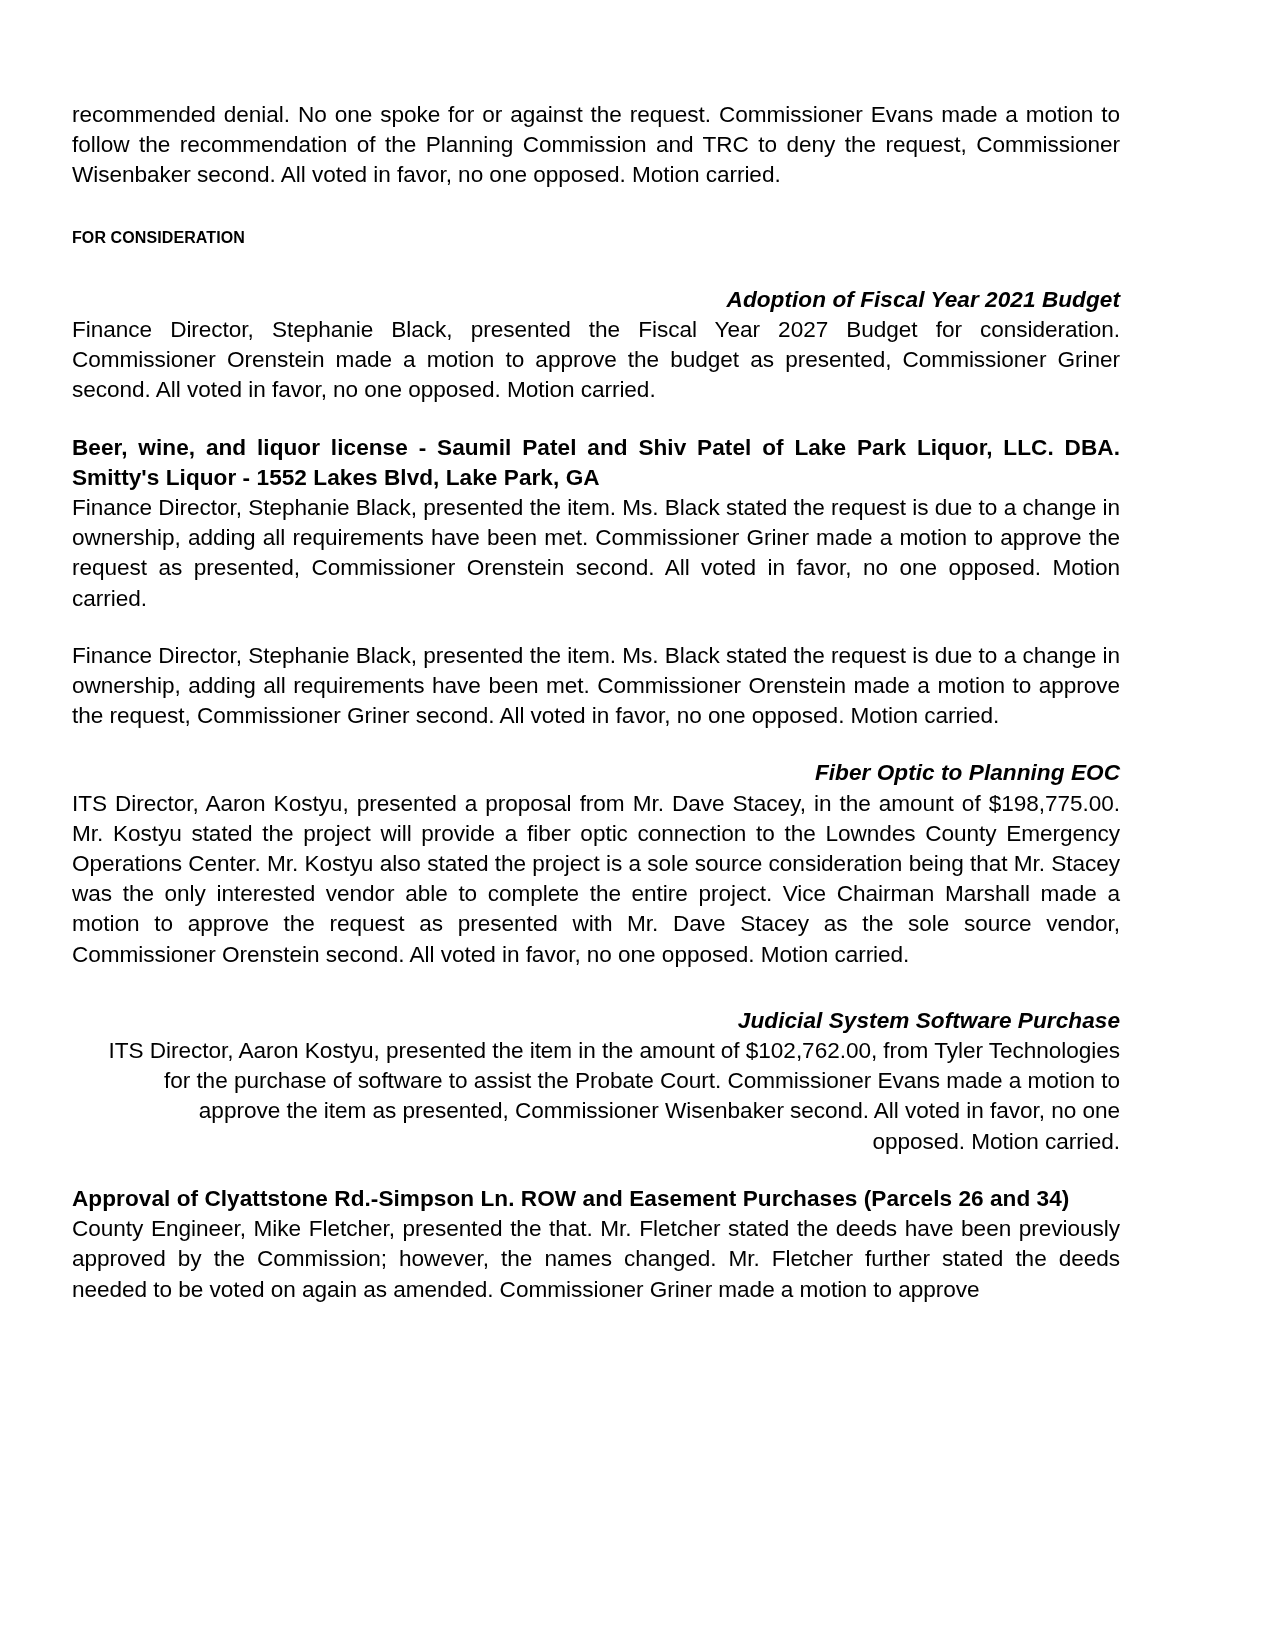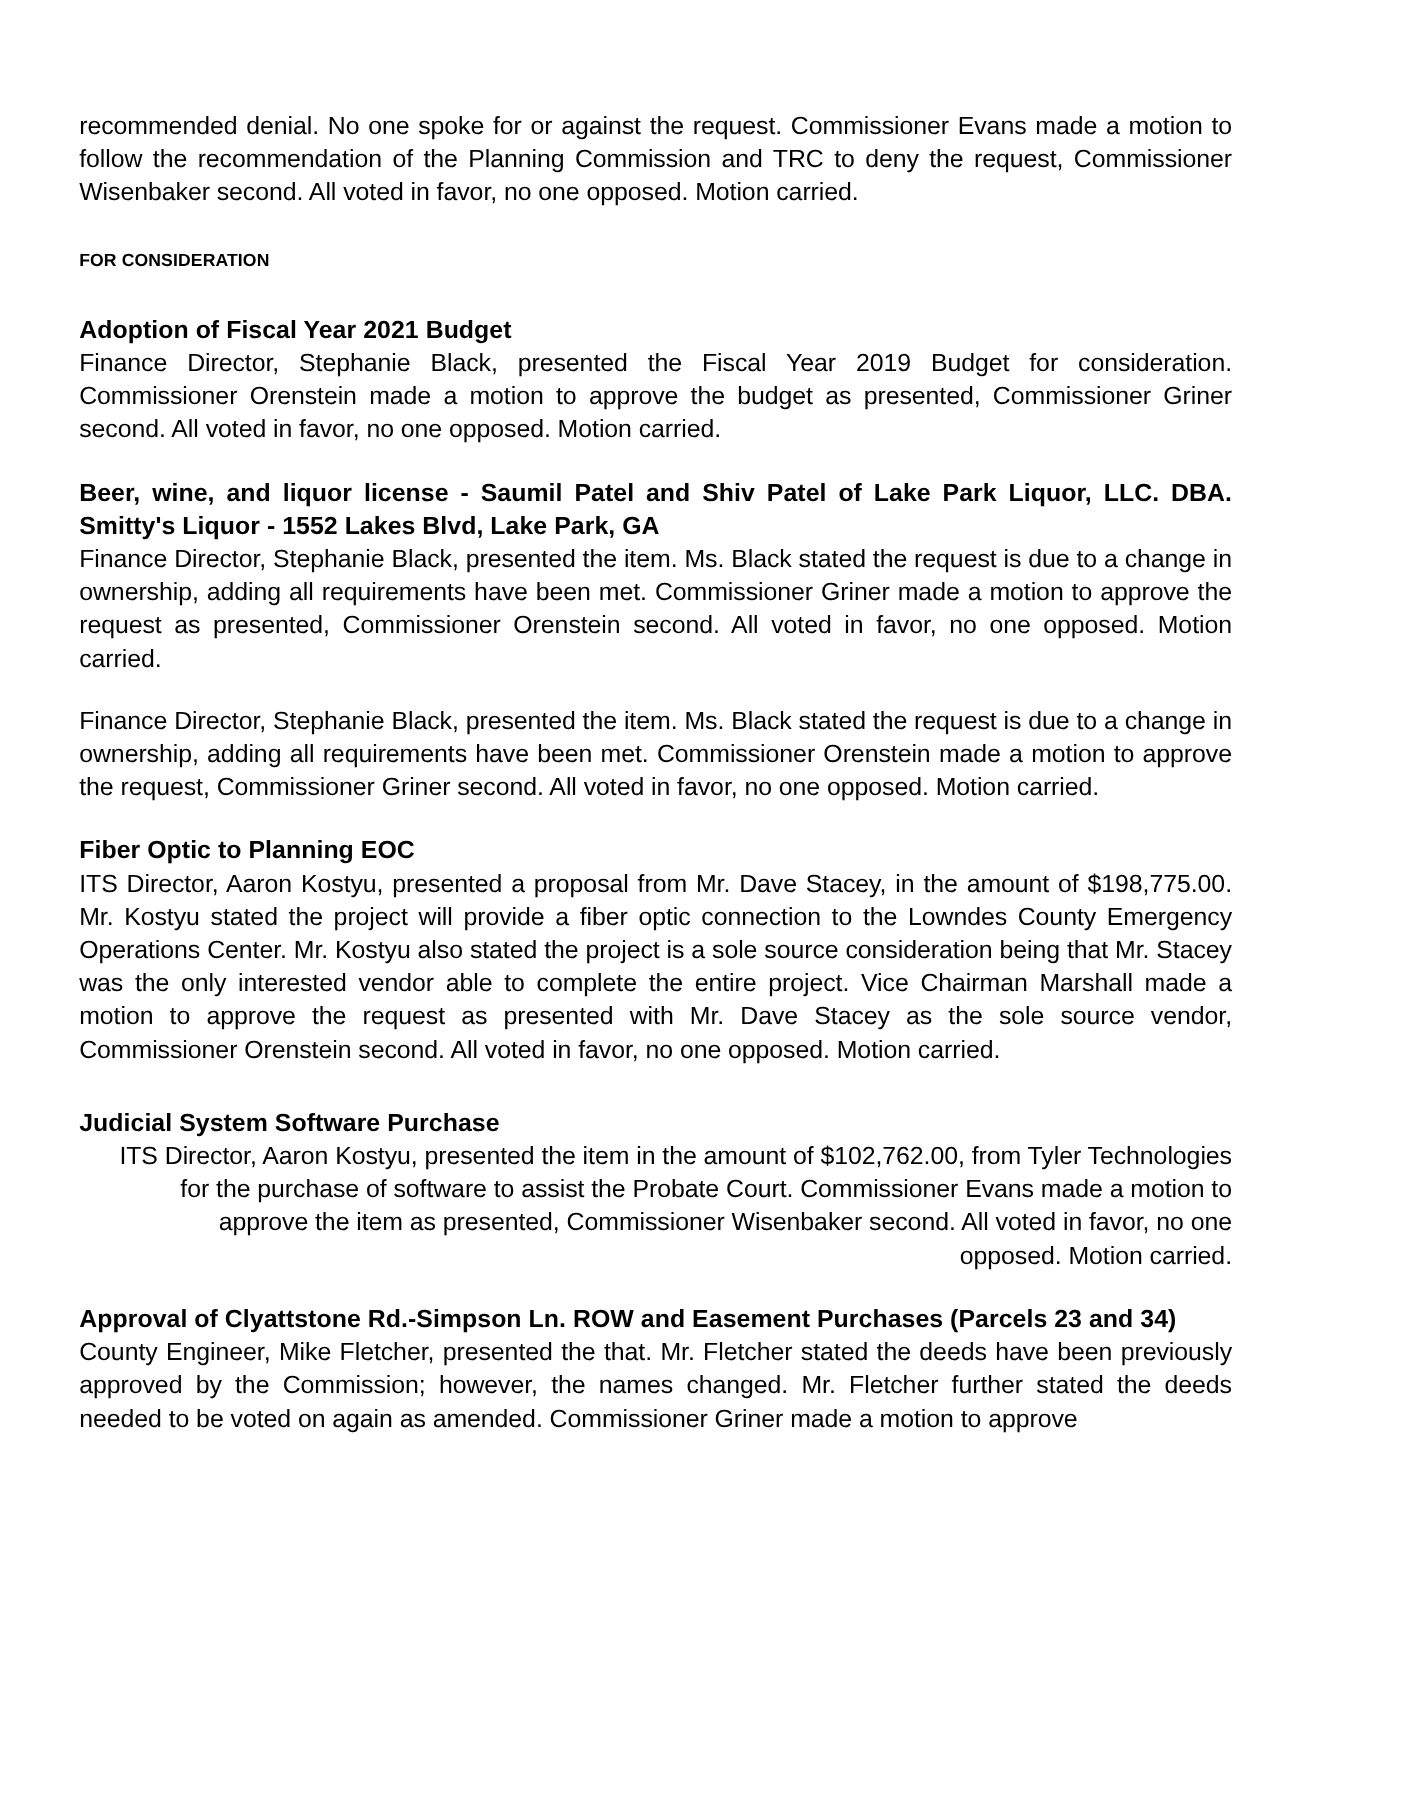--- a/index.html
+++ b/index.html
@@ -48,42 +48,43 @@
   h3.item-heading {
     margin: 0;
     font-size: 22.6px;
     line-height: 30.2px;
     font-weight: bold;
     text-align: justify;
     text-justify: inter-word;
     letter-spacing: 0.05px;
   }
   h3.item-heading.single {
-    text-align: left;
+    text-align: right;
+    font-style: italic;
   }
   .gap-md { height: 27px; }
   .gap-lg { height: 32px; }
   .gap-xl { height: 36px; }
 </style>
 </head>
 <body>
 
 <div class="page">
   <div class="doc-body">
 
     <p class="para">recommended denial.  No one spoke for or against the request.  Commissioner Evans made a motion to follow the recommendation of the Planning Commission and TRC to deny the request, Commissioner Wisenbaker second.  All voted in favor, no one opposed.  Motion carried.</p>
 
     <div class="gap-lg"></div>
 
     <h2 class="section-heading">FOR CONSIDERATION</h2>
 
     <div class="gap-lg"></div>
 
     <h3 class="item-heading single">Adoption of Fiscal Year 2021 Budget</h3>
-    <p class="para">Finance Director, Stephanie Black, presented the Fiscal Year 2019 Budget for consideration.  Commissioner Orenstein made a motion to approve the budget as presented, Commissioner Griner second.  All voted in favor, no one opposed.  Motion carried.</p>
+    <p class="para">Finance Director, Stephanie Black, presented the Fiscal Year 2027 Budget for consideration.  Commissioner Orenstein made a motion to approve the budget as presented, Commissioner Griner second.  All voted in favor, no one opposed.  Motion carried.</p>
 
     <div class="gap-md"></div>
 
     <h3 class="item-heading">Beer, wine, and liquor license - Saumil Patel and Shiv Patel of Lake Park Liquor, LLC. DBA. Smitty's Liquor - 1552 Lakes Blvd, Lake Park, GA</h3>
     <p class="para">Finance Director, Stephanie Black, presented the item.  Ms. Black stated the request is due to a change in ownership, adding all requirements have been met.  Commissioner Griner made a motion to approve the request as presented, Commissioner Orenstein second.  All voted in favor, no one opposed.  Motion carried.</p>
 
     <div class="gap-md"></div>
 
     <p class="para">Finance Director, Stephanie Black, presented the item.  Ms. Black stated the request is due to a change in ownership, adding all requirements have been met.  Commissioner Orenstein made a motion to approve the request, Commissioner Griner second.  All voted in favor, no one opposed.  Motion carried.</p>
 
@@ -92,17 +93,17 @@
     <h3 class="item-heading single">Fiber Optic to Planning EOC</h3>
     <p class="para">ITS Director, Aaron Kostyu, presented a proposal from Mr. Dave Stacey, in the amount of $198,775.00.  Mr. Kostyu stated the project will provide a fiber optic connection to the Lowndes County Emergency Operations Center.  Mr. Kostyu also stated the project is a sole source consideration being that Mr. Stacey was the only interested vendor able to complete the entire project.  Vice Chairman Marshall made a motion to approve the request as presented with Mr. Dave Stacey as the sole source vendor, Commissioner Orenstein second.  All voted in favor, no one opposed.  Motion carried.</p>
 
     <div class="gap-xl"></div>
 
     <h3 class="item-heading single">Judicial System Software Purchase</h3>
     <p class="para ragged">ITS Director, Aaron Kostyu, presented the item in the amount of $102,762.00, from Tyler Technologies for the purchase of software to assist the Probate Court.  Commissioner Evans made a motion to approve the item as presented, Commissioner Wisenbaker second.  All voted in favor, no one opposed.  Motion carried.</p>
 
     <div class="gap-md"></div>
 
-    <h3 class="item-heading">Approval of  Clyattstone Rd.-Simpson Ln. ROW and Easement Purchases (Parcels 23 and 34)</h3>
+    <h3 class="item-heading">Approval of  Clyattstone Rd.-Simpson Ln. ROW and Easement Purchases (Parcels 26 and 34)</h3>
     <p class="para">County Engineer, Mike Fletcher, presented the that.  Mr. Fletcher stated the deeds have been previously approved by the Commission; however, the names changed.  Mr. Fletcher further stated the deeds needed to be voted on again as amended.  Commissioner Griner made a motion to approve</p>
 
   </div>
 </div>
 
 </body></html>

